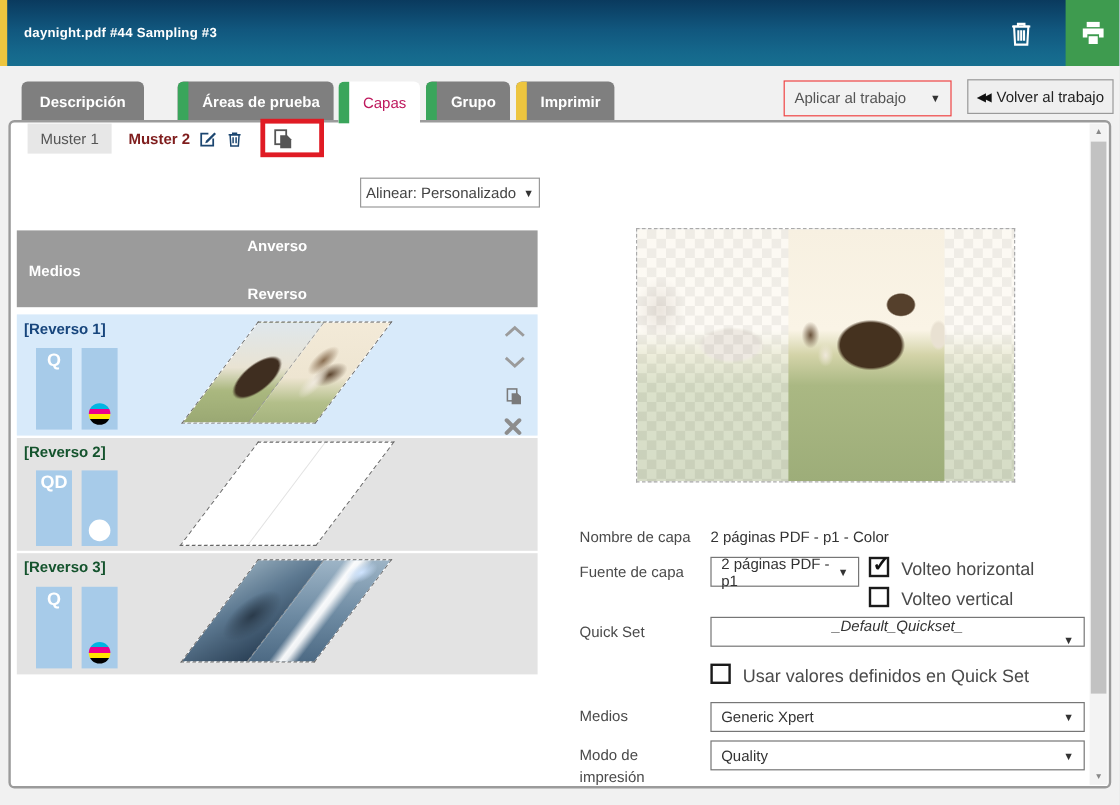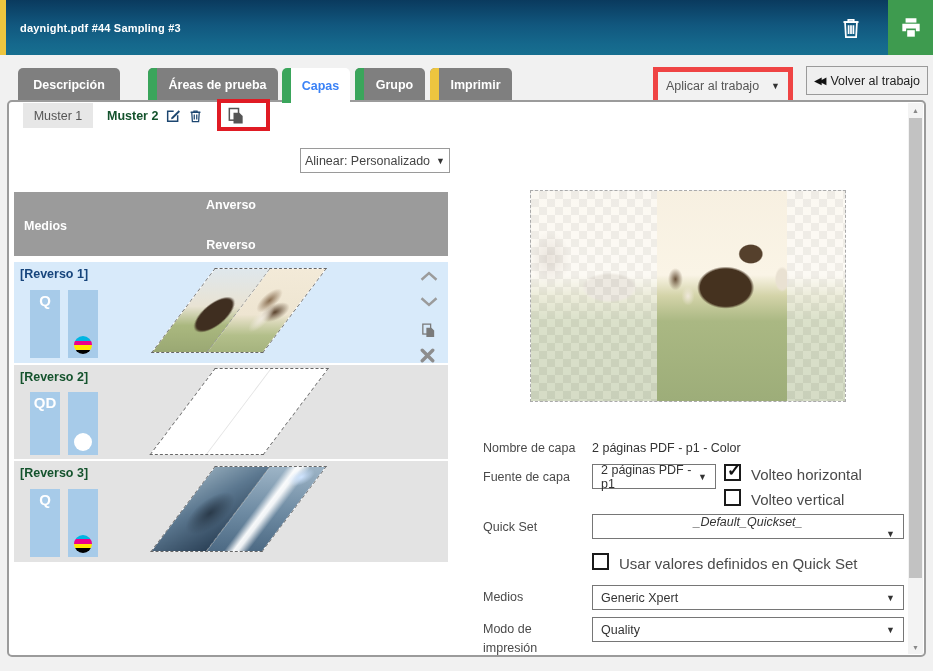--- a/index.html
+++ b/index.html
@@ -17,42 +17,42 @@
   .header-print { position:absolute; left:888px; top:0; width:45px; height:55px; background:#3e9b4f;
                   display:flex; align-items:center; justify-content:center; cursor:pointer; }
 
   
   .tab { position:absolute; top:68px; height:33px; background:#7f7f7f; color:#fff;
          font-size:12.5px; font-weight:bold; border-radius:5px 5px 0 0;
          display:flex; align-items:center; justify-content:center; cursor:pointer; overflow:hidden; }
   .tab .stripe { position:absolute; left:0; top:0; bottom:0; width:9px; }
   .tab .lbl { position:relative; }
   .tab.with-stripe .lbl { margin-left:9px; }
-  .tab.active { background:#fff; color:#3b82f6; height:35px; z-index:6; font-weight:bold; }
+  .tab.active { background:#fff; color:#be185d; height:35px; z-index:6; font-weight:normal; }
   .stripe-green { background:#3aa55b; }
   .stripe-yellow { background:#edc53f; }
 
   .apply-select { position:absolute; left:653px; top:67px; width:140px; height:30px; background:#f2f2f2;
-                  border:5px solid #ef4444; color:#555; font-size:12.5px; display:flex; align-items:center;
+                  border:1px solid #ef4444; color:#555; font-size:12.5px; display:flex; align-items:center;
                   padding:14px 8px; cursor:pointer; }
   .apply-select .dd { margin-left:auto; font-size:9px; color:#333; }
   .back-btn { position:absolute; left:806px; top:66px; width:122px; height:29px; background:#efefef;
               border:1px solid #9a9a9a; color:#222; font-size:12.5px; display:flex; align-items:center;
               justify-content:center; gap:5px; cursor:pointer; }
   .back-btn .arrows { font-size:10px; letter-spacing:-3px; margin-right:2px; color:#111; }
 
   
   .panel { position:absolute; left:7px; top:100px; width:919px; height:557px; background:#fff;
            border:2px solid #9b9b9b; border-radius:5px; }
 
   
   .muster-tab { position:absolute; top:103px; height:25px; display:flex; align-items:center;
                 font-size:12.5px; cursor:pointer; }
   .muster1 { left:23px; width:70px; background:#e7e7e7; color:#555; justify-content:center; }
-  .muster2 { left:97px; width:118px; background:#fff; color:#14532d; font-weight:bold; padding-left:10px; gap:7px; }
+  .muster2 { left:97px; width:118px; background:#fff; color:#7f1d1d; font-weight:bold; padding-left:10px; gap:7px; }
   .muster-copy { position:absolute; left:226px; top:106px; width:22px; height:20px; cursor:pointer; }
   .annotation { position:absolute; left:217px; top:99px; width:53px; height:32px;
                 border:4px solid #e01b24; pointer-events:none; z-index:8; }
 
   
   .align-dd { position:absolute; left:300px; top:148px; width:150px; height:25px; background:#fff;
               border:1px solid #9a9a9a; color:#444; font-size:12.5px; display:flex; align-items:center;
               justify-content:center; gap:6px; cursor:pointer; }
   .align-dd .dd { font-size:9px; color:#333; }
 

